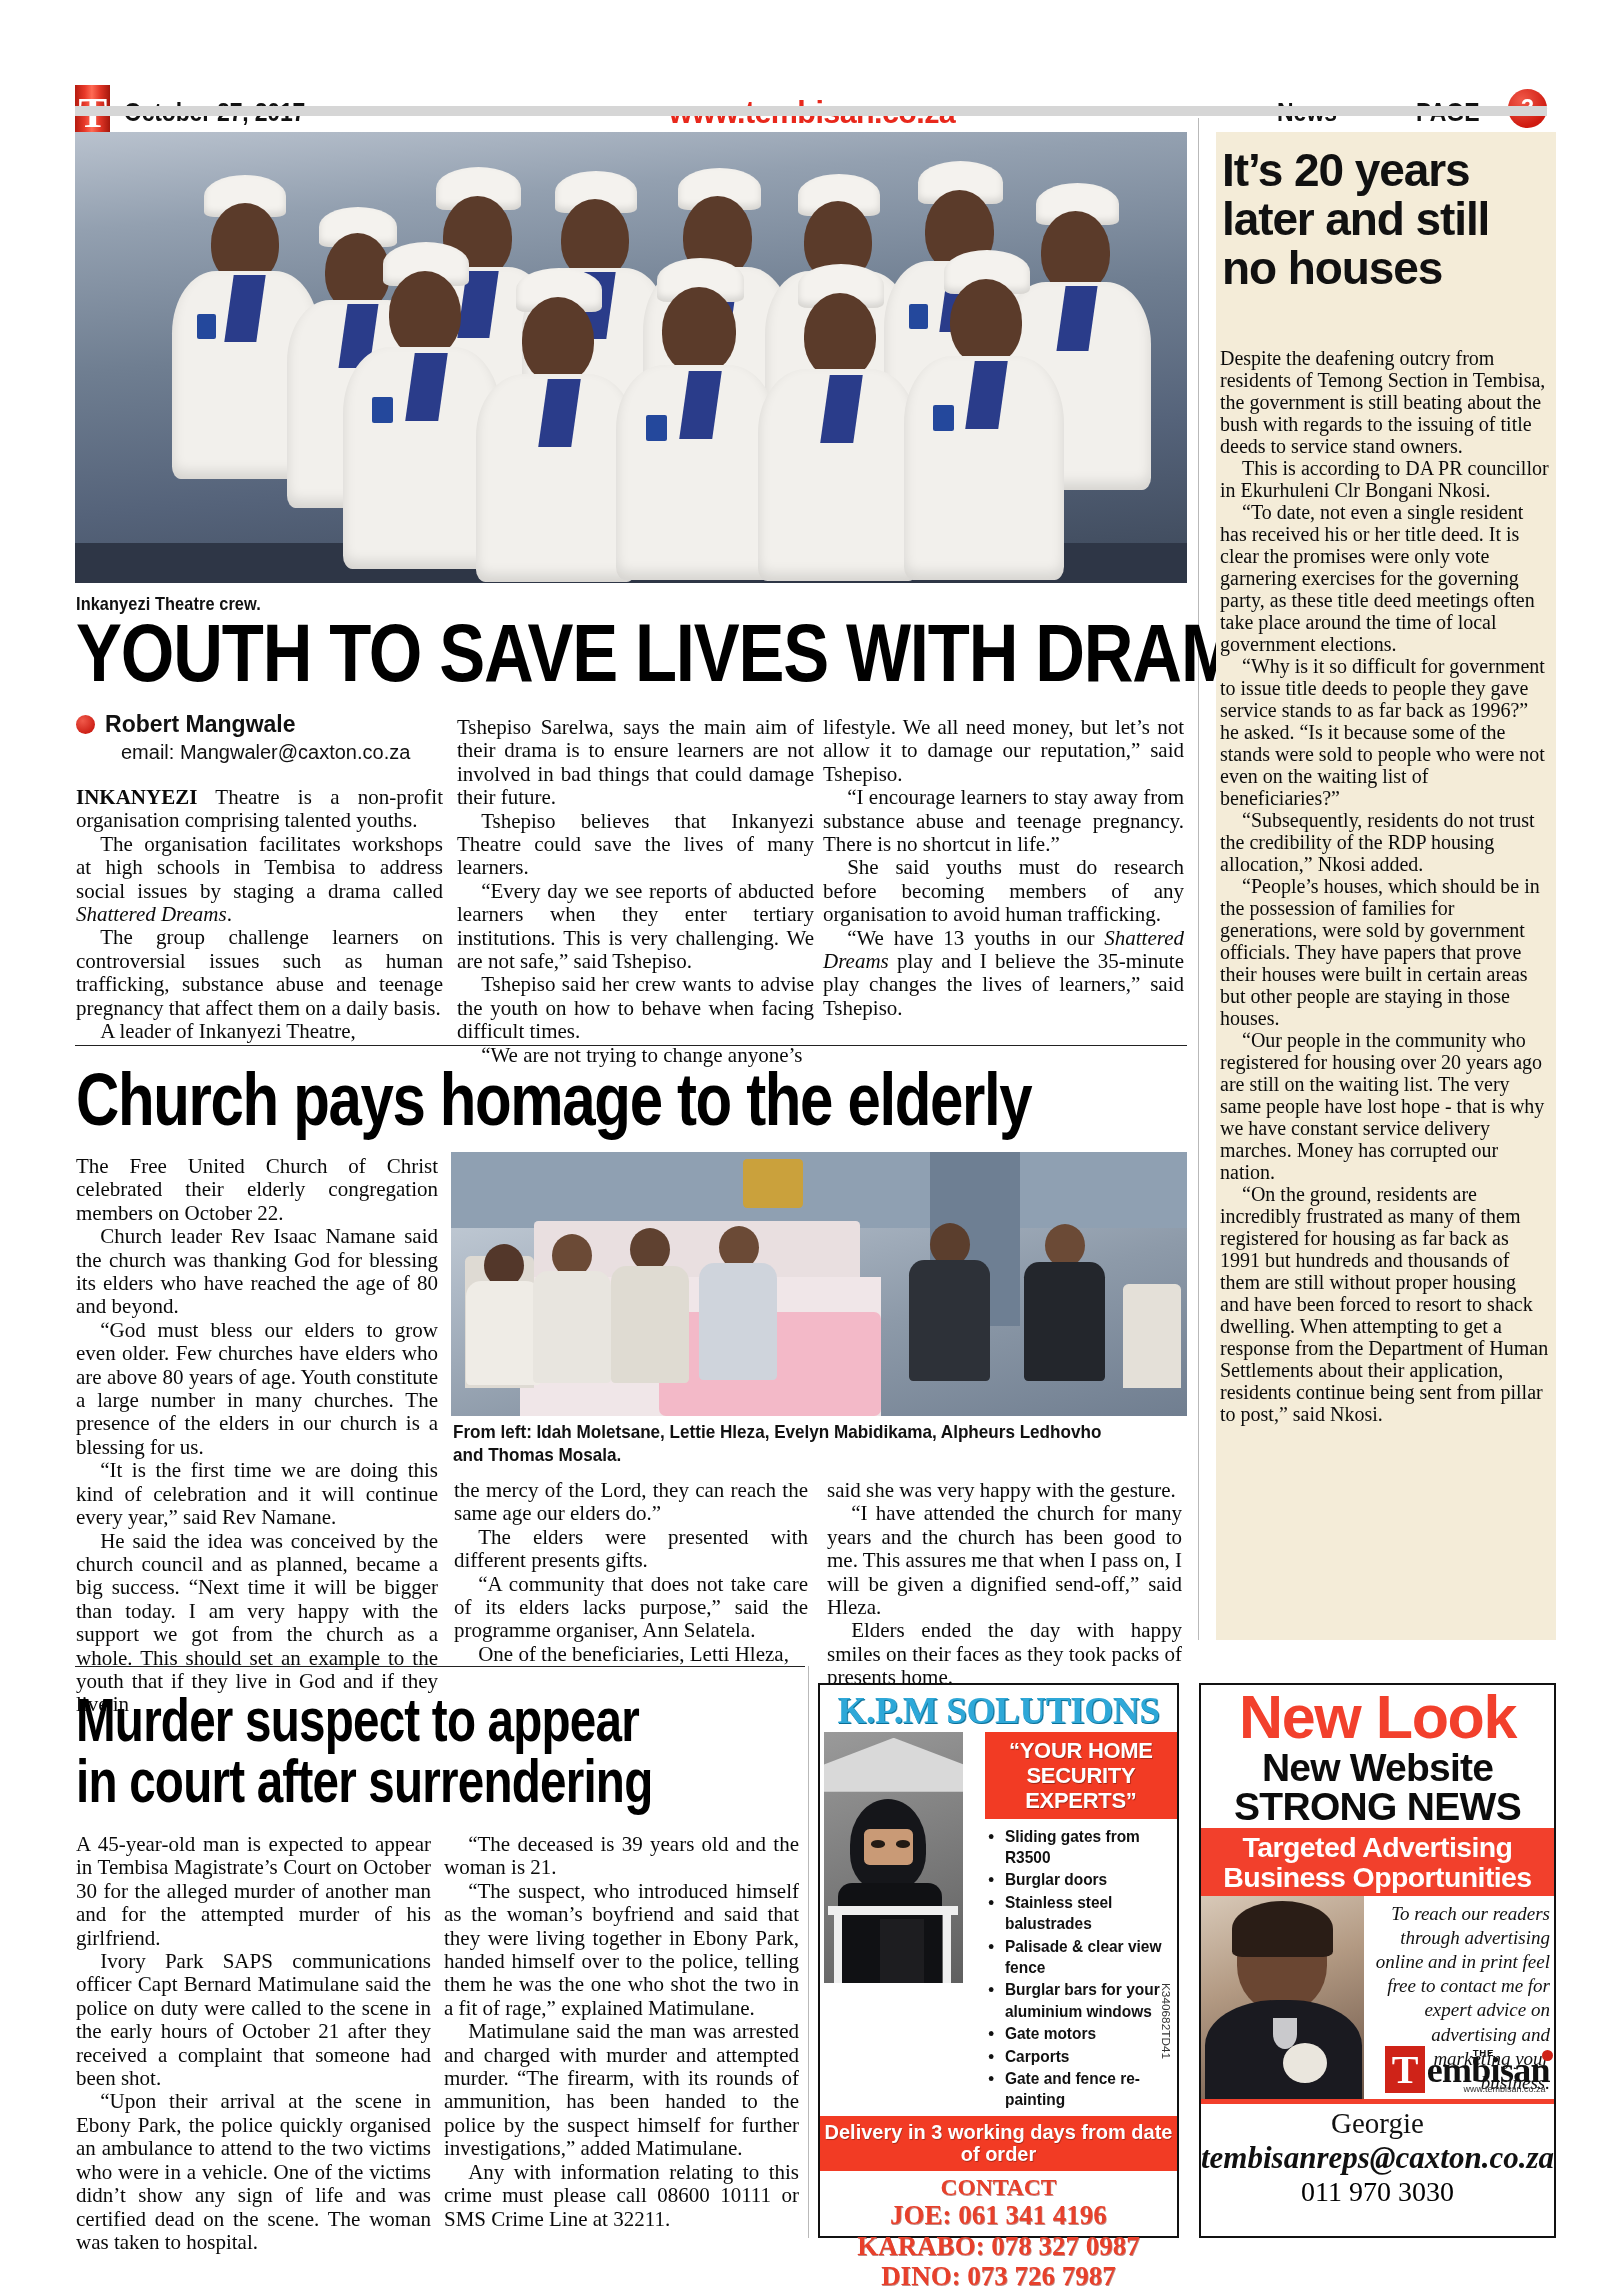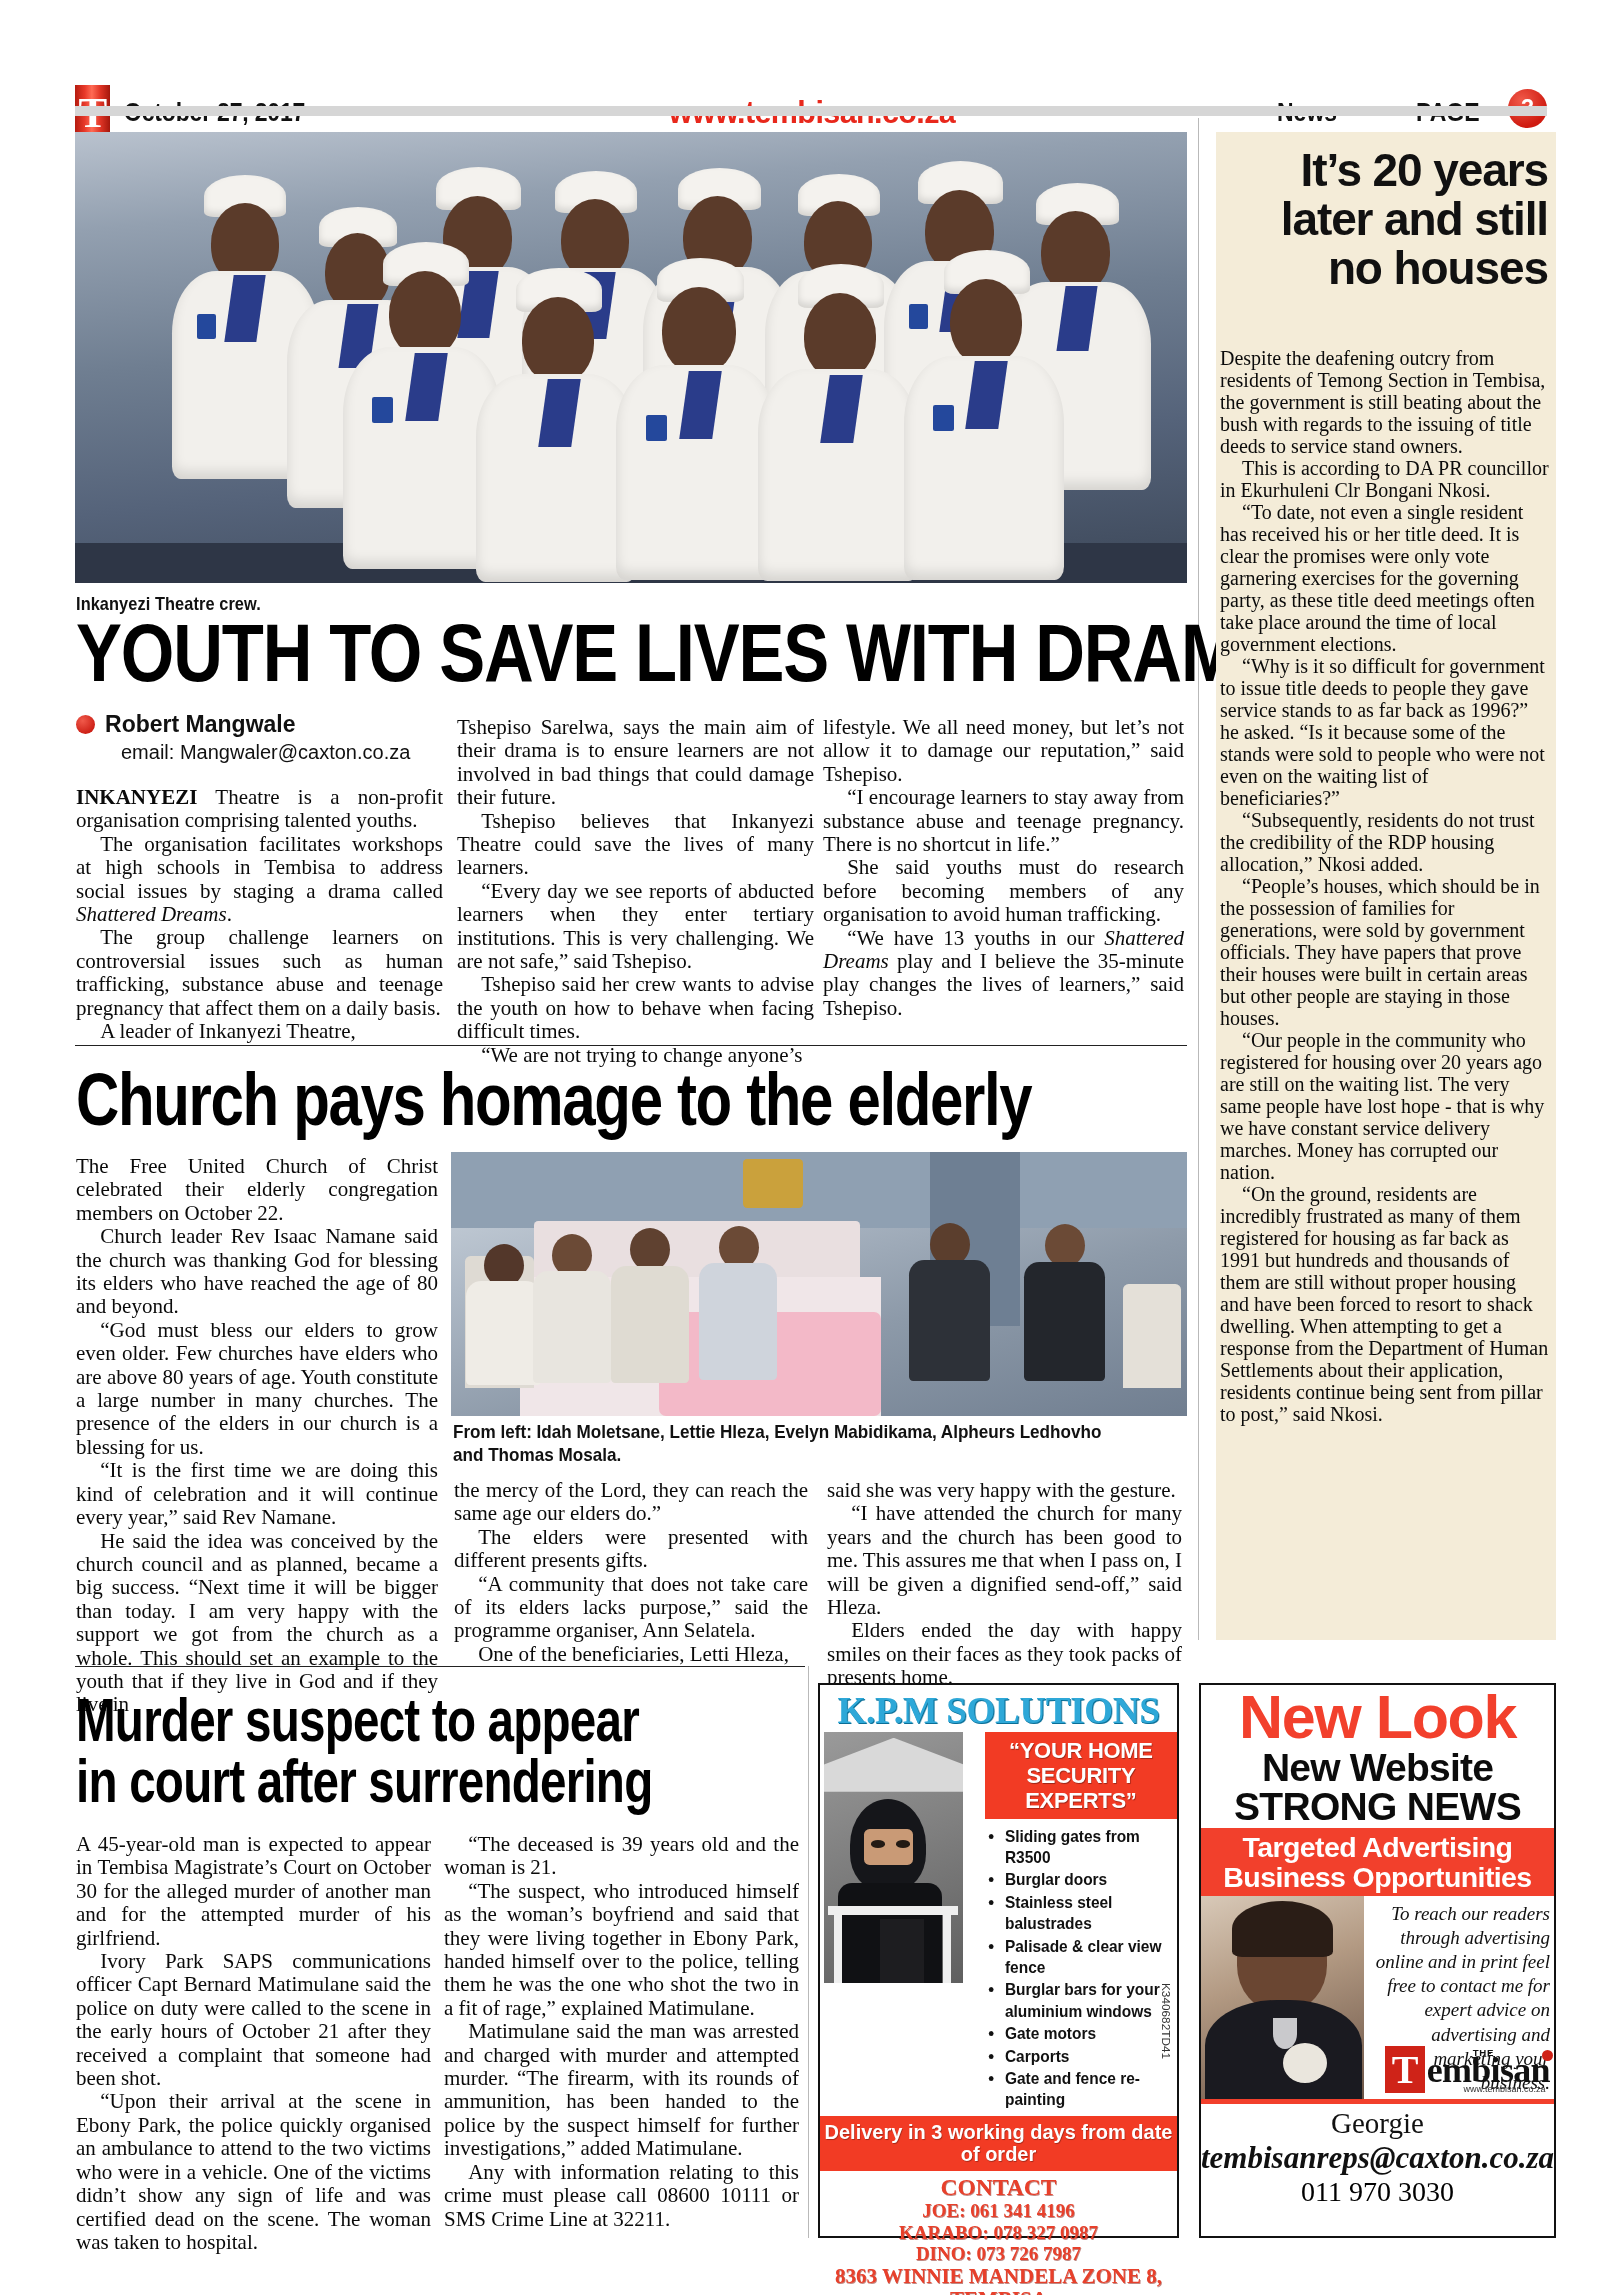--- a/index.html
+++ b/index.html
@@ -70,21 +70,21 @@
     color:#0a0a0a;text-align:justify;text-justify:inter-word;hyphens:manual;}
   .col p{margin:0;text-indent:1.15em;}
   .col p.first{text-indent:0;}
   .col p i{font-style:italic;}
   .col p b{font-weight:bold;}
 
   
   .sidebar{position:absolute;left:1216px;top:132px;width:340px;height:1508px;background:#f4ecd8;}
   .sb-head{position:absolute;left:1222px;top:146px;width:326px;
     font-family:"Liberation Sans",sans-serif;font-weight:bold;font-size:46px;line-height:1.07;
-    color:#111;letter-spacing:-1.1px;text-align:right;}
+    color:#111;letter-spacing:-1.1px;}
   .sb-body{position:absolute;left:1220px;top:347px;width:329px;
     font-family:"Liberation Serif",serif;font-size:20px;line-height:1.10;color:#0b0b0b;text-align:left;}
   .sb-body p{margin:0;text-indent:1.1em;}
   .sb-body p.first{text-indent:0;}
 
   
   .photo-church{position:absolute;left:451px;top:1152px;width:736px;height:264px;
     background:linear-gradient(165deg,#cfd7df 0%,#aeb9c6 30%,#8d9aa9 62%,#707e90 100%);overflow:hidden;}
   .cp-table{position:absolute;left:83px;top:69px;width:326px;height:118px;background:#e9dfe0;border-radius:4.2px;}
   .cp-cloth{position:absolute;left:69px;top:125px;width:361px;height:139px;background:#f0e6e8;}
@@ -123,21 +123,21 @@
     text-shadow:0.7px 0.7px 0.7px rgba(0,0,0,.35);}
   .kpm-list{margin:7px 0 0 0;padding-left:21px;font-family:"Liberation Sans",sans-serif;font-weight:bold;
     font-size:16.3px;line-height:1.30;color:#111;transform:scaleX(0.95);transform-origin:left top;}
   .kpm-list li{margin-bottom:1.4px;}
   .kpm-delivery{background:#f23b24;color:#fff;font-family:"Liberation Sans",sans-serif;font-weight:bold;
     font-size:20px;line-height:1.12;text-align:center;padding:4.9px 0;margin-top:4.2px;
     text-shadow:0.7px 0.7px 0.7px rgba(0,0,0,.3);}
   .kpm-contact{text-align:center;font-family:"Liberation Serif",serif;font-weight:bold;color:#e8402b;
     line-height:1.13;padding:2.8px 0 1.4px;text-shadow:0.7px 0.7px 0 rgba(130,20,10,.5);}
   .kpm-c1{font-size:23.6px;}
-  .kpm-c2{font-size:19px;}
+  .kpm-c2{font-size:27px;}
   .kpm-c3{font-size:21px;}
   .kpm-code{position:absolute;right:4.2px;top:298px;font-family:"Liberation Sans",sans-serif;font-size:11.8px;
     color:#333;writing-mode:vertical-rl;}
 
   .ad-newlook{position:absolute;left:1199px;top:1683px;width:357px;height:555px;
     border:2.8px solid #111;background:#fff;box-sizing:border-box;overflow:hidden;}
   .nl-newlook{text-align:center;font-family:"Liberation Sans",sans-serif;font-weight:bold;
     font-size:61px;color:#f2402c;line-height:0.98;letter-spacing:-1.4px;margin-top:2.8px;}
   .nl-website{text-align:center;font-family:"Liberation Sans",sans-serif;font-weight:bold;
     font-size:39px;color:#0c0c0c;line-height:1.0;letter-spacing:-0.8px;}

